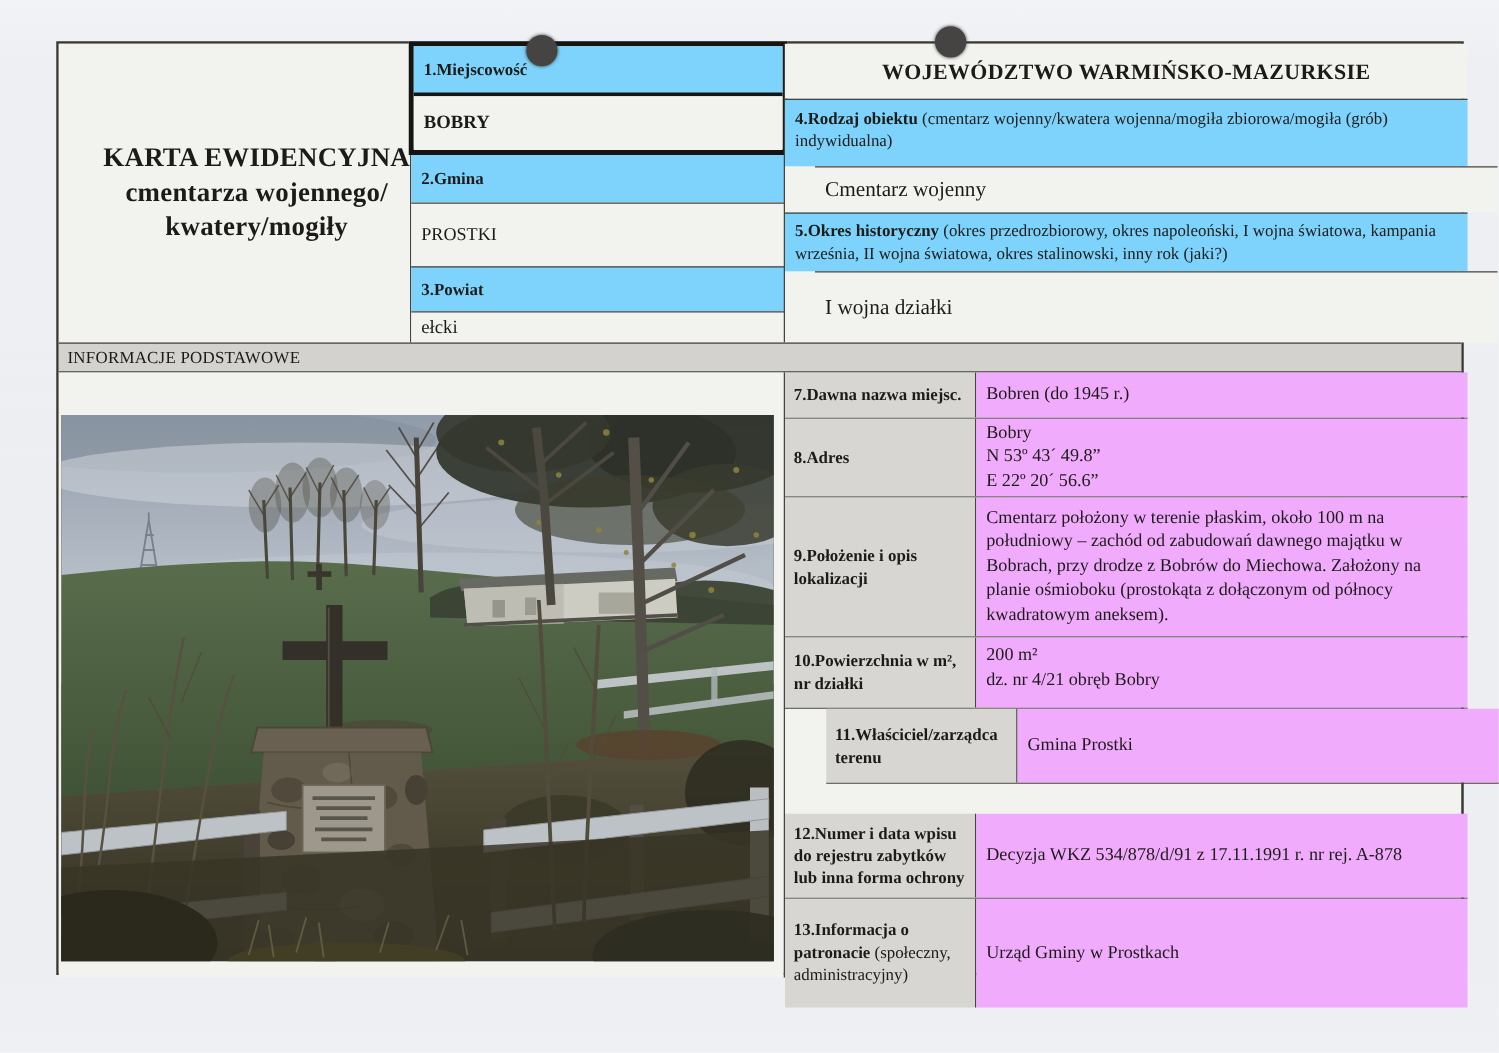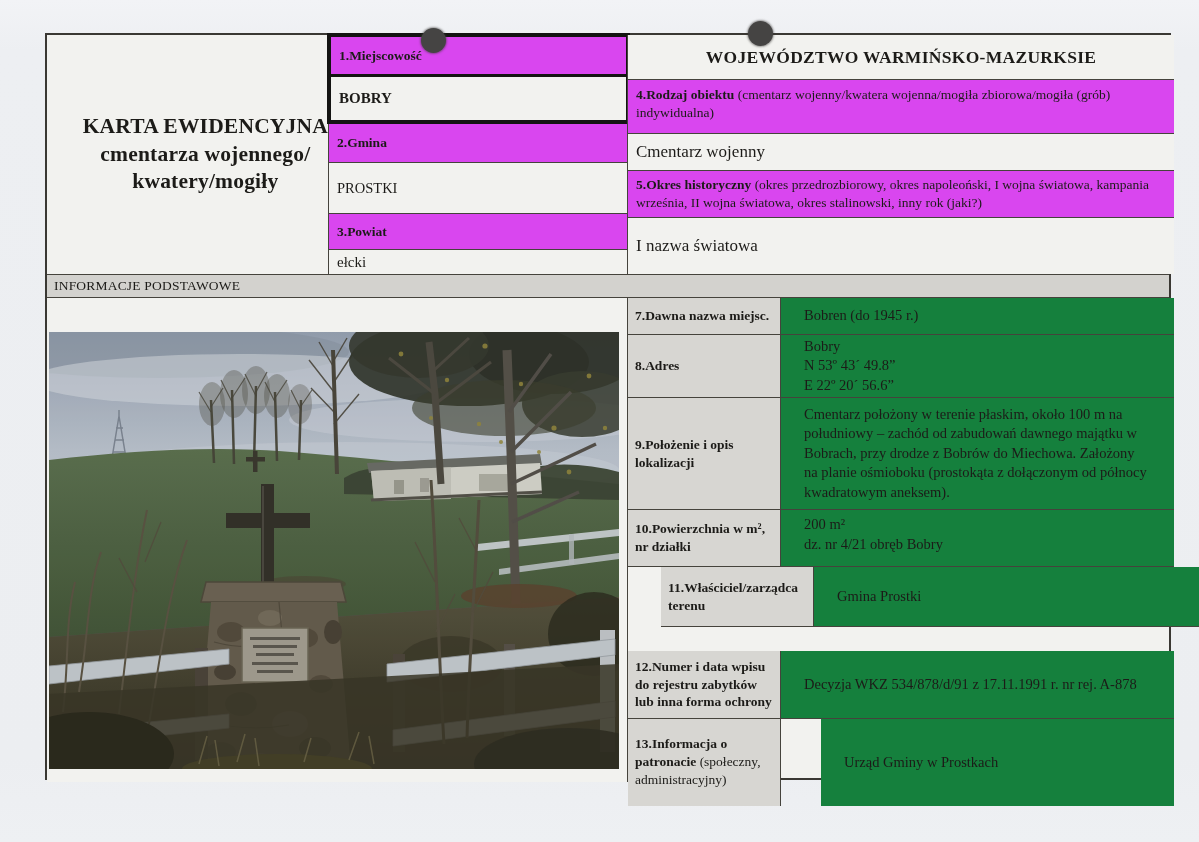--- a/index.html
+++ b/index.html
@@ -8,21 +8,21 @@
     font-family: "Liberation Serif", "DejaVu Serif", serif;
     background: linear-gradient(180deg,#f2f3f6 0%, #edeff2 6%, #eceef1 90%, #eef0f3 100%);
     color:#1c1b18;
     position:relative;
   }
   .card {
     position:absolute; left:45px; top:33px; width:1126px; height:747px;
     border:2px solid #3a3833; background:#f2f2ef;
   }
   .abs { position:absolute; }
-  .gray  { background:#d946ef; }
+  .gray  { background:#7dd3fc; }
   .white { background:#f2f2ef; }
   .bt { border-top:1.5px solid #45433c; }
   .bl { border-left:1.5px solid #45433c; }
 
   .title-cell {
     left:0; top:0; width:281px; height:239px;
     display:flex; align-items:center; justify-content:flex-end; text-align:center;padding-left:32px;
   }
   .title-text { font-size:21.5px; font-weight:bold; line-height:1.28; white-space:pre-line; letter-spacing:.2px; }
 
@@ -37,44 +37,44 @@
   .fld-value { font-size:15px; }
   .bold { font-weight:bold; }
 
   .mrow { position:absolute; left:0; width:299px; display:flex; align-items:center; padding:12px 8px; }
 
   .rightcol { left:580px; top:0; width:546px; height:239px; }
   .rrow { position:absolute; left:0; width:546px; padding:4px 8px; }
   .voiv { display:flex; align-items:center; justify-content:center; font-size:17.5px; font-weight:bold; letter-spacing:.3px; }
   .note { font-weight:normal; }
   .head-note { font-size:13.5px; line-height:1.3; }
-  .big-val { font-size:17px; display:flex; align-items:center; }
+  .big-val { font-size:17px; display:flex; align-items:center;margin-left:24px; }
 
   .band {
     left:0; top:239px; width:1122px; height:24px;
     background:#d3d2ce; border-top:1.5px solid #45433c; border-bottom:1.5px solid #45433c;
     display:flex; align-items:center; padding:0 7px; font-size:13.5px; letter-spacing:.2px;
   }
 
   .main-left { left:0; top:263px; width:580px; height:484px; }
   .photo-caption { height:34px; display:flex; align-items:center; padding:0 7px; font-size:13.5px; font-weight:bold; }
   .photo-frame { position:absolute; left:2px; top:34px; width:570px; height:437px; background:#555; }
   .photo-frame svg { display:block; width:570px; height:437px; }
 
   .main-right { left:580px; top:263px; width:546px; height:484px; }
   .drow { display:flex; width:546px; border-bottom:1.5px solid #45433c; }
-  .drow:last-child { border-bottom:none;gap:40px; }
+  .drow:last-child { border-bottom:none; }
   .dlabel {
     width:153px; background:#d7d6d2; border-right:1.5px solid #45433c;
     padding:5px 7px; font-size:13.5px; font-weight:bold; line-height:1.32;
     display:flex; align-items:center; white-space:pre-line;
   }
   .dlabel .note { font-weight:normal; }
   .dvalue {
-    flex:1; background:#15803d; padding:5px 23px; font-size:14.5px; line-height:1.35;
+    flex:1; background:#f0abfc; padding:5px 8px; font-size:14.5px; line-height:1.35;
     display:flex; align-items:center; white-space:pre-line;
   }
   .hole { position:absolute; width:25px; height:25px; border-radius:50%; background:#454443; box-shadow:0 0 2px 1px rgba(60,58,55,.5); }
 </style>
 </head>
 <body>
 
 <div class="card">
 
   <div class="abs title-cell white">
@@ -92,21 +92,21 @@
     <div class="mrow white fld-value bt" style="top:127px; height:51px; font-size:14.5px;">PROSTKI</div>
     <div class="mrow gray fld-label bt" style="top:178px; height:36px;">3.Powiat</div>
     <div class="mrow white fld-value bt" style="top:214px; height:25px;">ełcki</div>
   </div>
 
   <div class="abs rightcol bl">
     <div class="rrow white voiv" style="top:0; height:44px;">WOJEWÓDZTWO WARMIŃSKO-MAZURKSIE</div>
     <div class="rrow gray head-note bt" style="top:44px; height:54px; padding-top:6px;"><span class="bold">4.Rodzaj obiektu</span><span class="note"> (cmentarz wojenny/kwatera wojenna/mogiła zbiorowa/mogiła (grób) indywidualna)</span></div>
     <div class="rrow white big-val bt" style="top:98px; height:37px;">Cmentarz wojenny</div>
     <div class="rrow gray head-note bt" style="top:135px; height:47px; padding-top:5px;"><span class="bold">5.Okres historyczny</span><span class="note"> (okres przedrozbiorowy, okres napoleoński, I wojna światowa, kampania września, II wojna światowa, okres stalinowski, inny rok (jaki?)</span></div>
-    <div class="rrow white big-val bt" style="top:182px; height:57px;">I nazwa światowa</div>
+    <div class="rrow white big-val bt" style="top:182px; height:57px;">I wojna działki</div>
   </div>
 
   <div class="abs band">INFORMACJE PODSTAWOWE</div>
 
   <div class="abs main-left white">
     <div class="photo-frame">
       <svg viewBox="0 0 570 437" preserveAspectRatio="none">
         <defs>
           <linearGradient id="sky" x1="0" y1="0" x2="0" y2="1">
             <stop offset="0" stop-color="#97a2b3"></stop>

